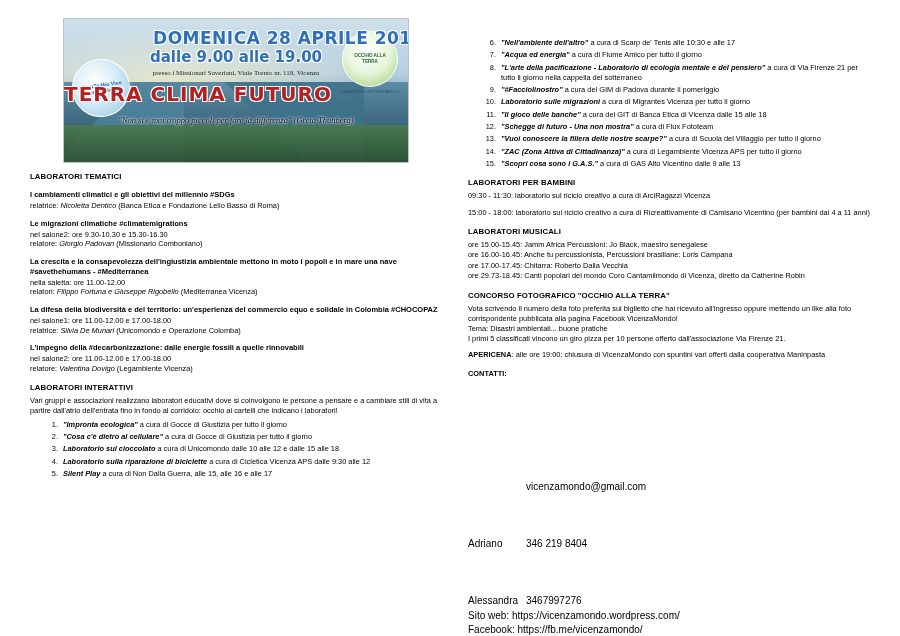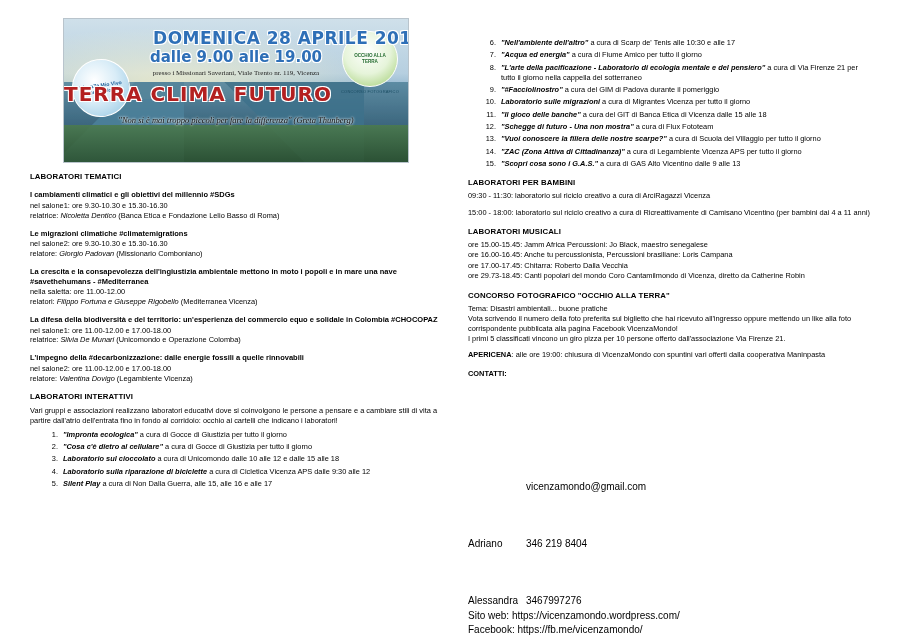--- a/index.html
+++ b/index.html
@@ -198,21 +198,20 @@
       <div class="poster-date">DOMENICA 28 APRILE 2019</div>
       <div class="poster-time">dalle 9.00 alle 19.00</div>
       <div class="poster-venue">presso i Missionari Saveriani, Viale Trento nr. 119, Vicenza</div>
       <div class="poster-title">TERRA CLIMA FUTURO</div>
       <div class="poster-quote">"Non si è mai troppo piccoli per fare la differenza" (Greta Thunberg)</div>
     </div>
 
     <h2 class="section">LABORATORI TEMATICI</h2>
 
     <h3 class="item-title">I cambiamenti climatici e gli obiettivi del millennio #SDGs</h3>
-    <p class="line">nel salone1: ore 9.30-10.30 e 15.30-16.30</p>
     <p class="line"><span>relatrice: </span><span class="ital">Nicoletta Dentico</span><span> (Banca Etica e Fondazione Lelio Basso di Roma)</span></p>
 
     <h3 class="item-title">Le migrazioni climatiche #climatemigrations</h3>
     <p class="line">nel salone2: ore 9.30-10.30 e 15.30-16.30</p>
     <p class="line"><span>relatore: </span><span class="ital">Giorgio Padovan</span><span> (Missionario Comboniano)</span></p>
 
     <h3 class="item-title">La crescita e la consapevolezza dell'ingiustizia ambientale mettono in moto i popoli e in mare una nave #savethehumans - #Mediterranea</h3>
     <p class="line">nella saletta: ore 11.00-12.00</p>
     <p class="line"><span>relatori: </span><span class="ital">Filippo Fortuna e Giuseppe Rigobello</span><span> (Mediterranea Vicenza)</span></p>
 
@@ -255,22 +254,22 @@
     <p class="line">09:30 - 11:30: laboratorio sul riciclo creativo a cura di ArciRagazzi Vicenza</p>
     <p class="line gap">15:00 - 18:00: laboratorio sul riciclo creativo a cura di Ricreattivamente di Camisano Vicentino (per bambini dai 4 a 11 anni)</p>
 
     <h2 class="section">LABORATORI MUSICALI</h2>
     <p class="line mus-line">ore 15.00-15.45: Jamm Africa Percussioni: Jo Black, maestro senegalese</p>
     <p class="line mus-line">ore 16.00-16.45: Anche tu percussionista, Percussioni brasiliane: Loris Campana</p>
     <p class="line mus-line">ore 17.00-17.45: Chitarra: Roberto Dalla Vecchia</p>
     <p class="line mus-line">ore 29.73-18.45: Canti popolari del mondo Coro Cantamilmondo di Vicenza, diretto da Catherine Robin</p>
 
     <h2 class="section">CONCORSO FOTOGRAFICO "OCCHIO ALLA TERRA"</h2>
+    <p class="line">Vota scrivendo il numero della foto preferita sul biglietto che hai ricevuto all'ingresso oppure mettendo un like alla foto corrispondente pubblicata alla pagina Facebook VicenzaMondo!</p>
     <p class="line"><span>Tema: Disastri ambientali... buone pratiche</span></p>
-    <p class="line">Vota scrivendo il numero della foto preferita sul biglietto che hai ricevuto all'ingresso oppure mettendo un like alla foto corrispondente pubblicata alla pagina Facebook VicenzaMondo!</p>
     <p class="line">I primi 5 classificati vincono un giro pizza per 10 persone offerto dall'associazione Via Firenze 21.</p>
 
 
 
     <p class="line gap"><span class="bold">APERICENA</span><span>: alle ore 19:00: chiusura di VicenzaMondo con spuntini vari offerti dalla cooperativa Maninpasta</span></p>
 
     <div class="contact-block">
       <div class="contact-label">CONTATTI:</div>
       <div class="contact-lines">
         <div><span class="cname"></span><span>vicenzamondo@gmail.com</span></div>

